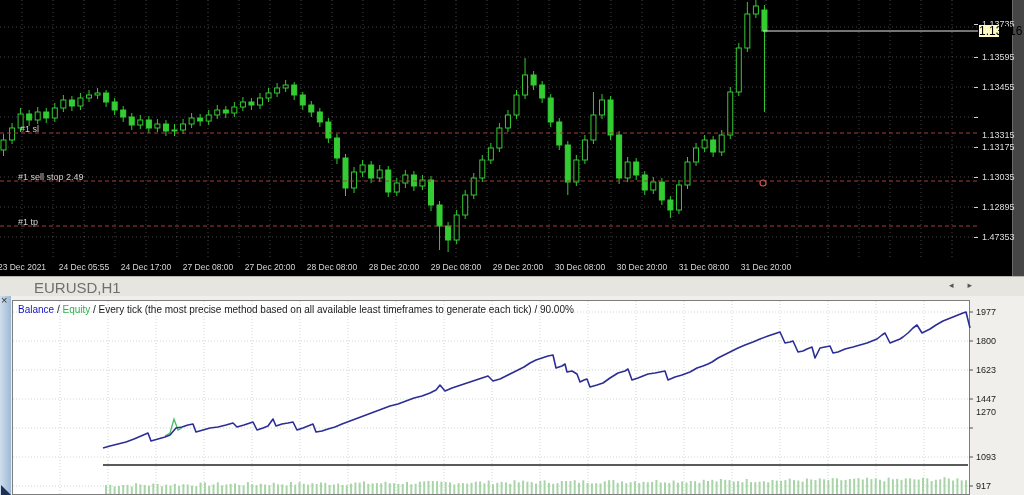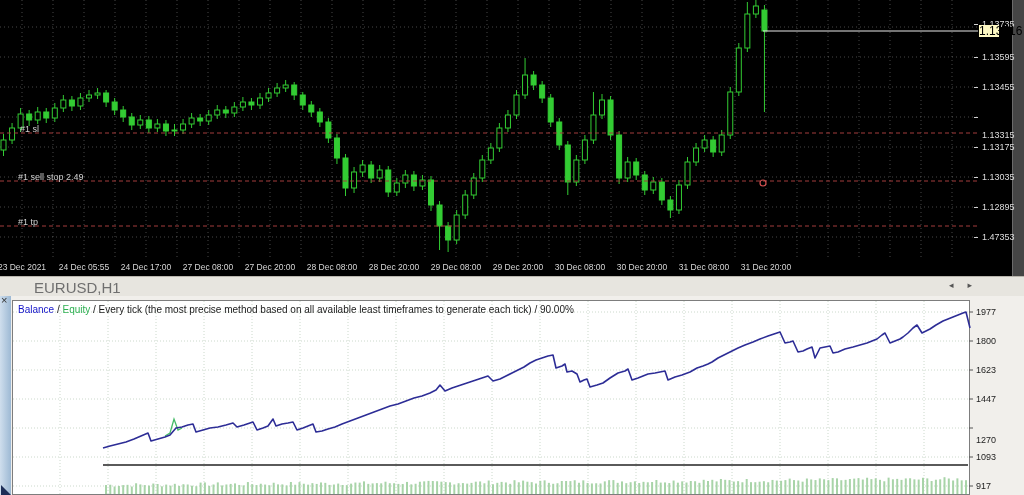--- a/index.html
+++ b/index.html
@@ -564,19 +564,19 @@
         <line x1="969" y1="399" x2="973" y2="399" stroke="#555"></line>
         <line x1="969" y1="428" x2="973" y2="428" stroke="#555"></line>
         <line x1="969" y1="457" x2="973" y2="457" stroke="#555"></line>
         <line x1="969" y1="486" x2="973" y2="486" stroke="#555"></line>
       </svg>
     <div class="tester-axis">
         <span class="ylabel" style="top: 11px;">1977</span>
         <span class="ylabel" style="top: 40px;">1800</span>
         <span class="ylabel" style="top: 69px;">1623</span>
         <span class="ylabel" style="top: 98px;">1447</span>
-        <span class="ylabel" style="top: 139px;">1270</span>
+        <span class="ylabel" style="top: 111px;">1270</span>
         <span class="ylabel" style="top: 156px;">1093</span>
         <span class="ylabel" style="top: 185px;">917</span>
       </div>
   </div>
 
 </div>
 
 </body></html>

